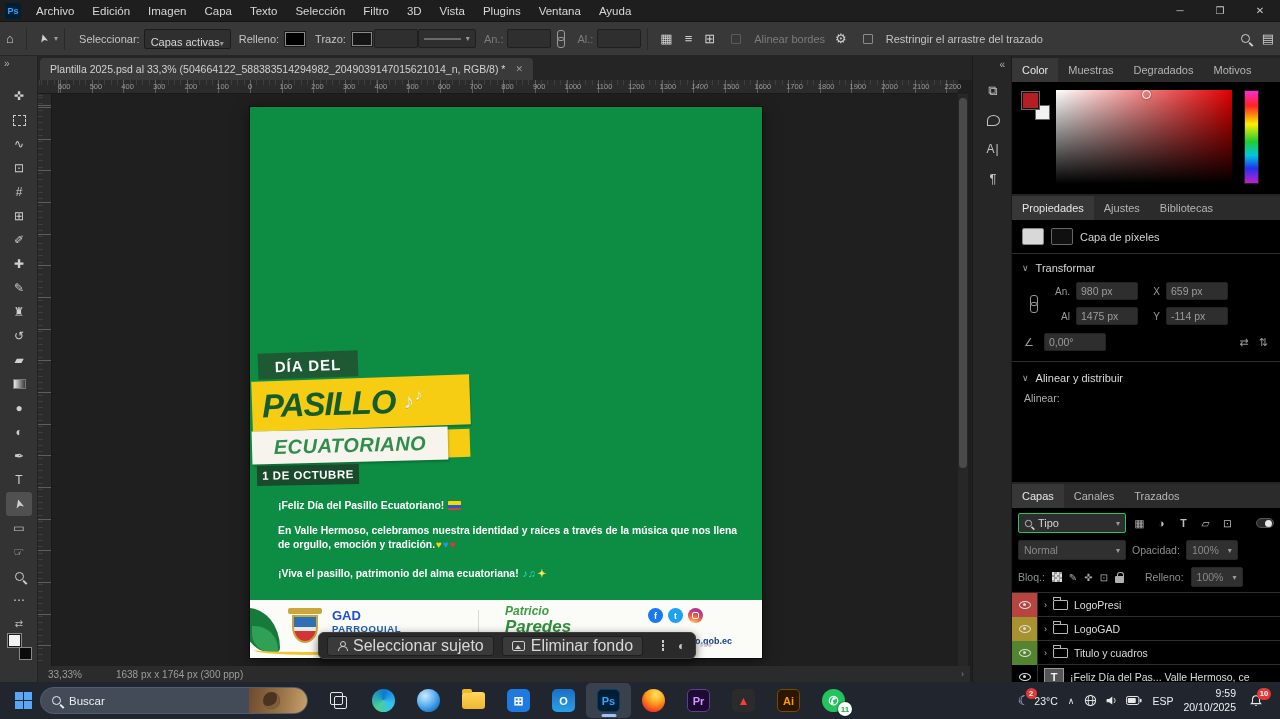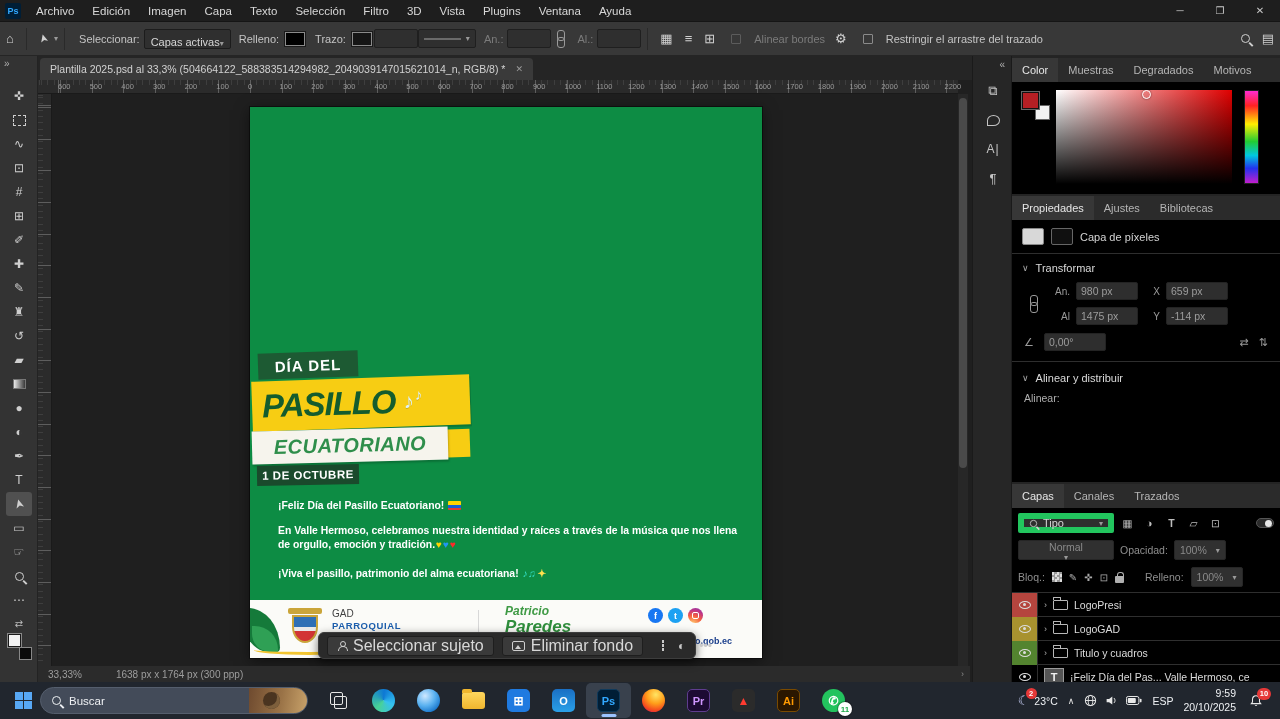--- a/index.html
+++ b/index.html
@@ -91,21 +91,21 @@
   .h-y { color:#ffd400; } .h-b { color:#2196f3; } .h-r { color:#ff2a2a; }
   .notes-tl { color:#35e0c8; margin-left:4px; } .spark { color:#ffe14d; margin-left:2px; }
   .footer { position:absolute; left:0; bottom:0; width:512px; height:58px; background:#fbfbf8; }
   .leaf { position:absolute; left:-6px; top:8px; width:36px; height:44px; background:#157a3a; border-radius:0 90% 10% 70%; }
   .leaf2 { position:absolute; left:2px; top:26px; width:26px; height:26px; background:#2fa055; border-radius:0 90% 0 70%; }
   .squig { position:absolute; left:4px; bottom:3px; width:110px; height:10px; border-bottom:3px solid #f2c530; border-radius:50%; }
   .crest { position:absolute; left:40px; top:8px; width:30px; height:36px; }
   .crest .band { position:absolute; left:-2px; top:0; width:34px; height:6px; background:#caa53a; border-radius:2px; }
   .crest .shield { position:absolute; left:2px; top:7px; width:26px; height:28px; border:2px solid #caa53a; border-radius:0 0 60% 60%/0 0 70% 70%; background:linear-gradient(180deg,#2e6fb5 0 42%,#e8e8e8 42% 58%,#d23535 58%); }
   .gadblk { position:absolute; left:82px; top:9px; }
-  .gad1 { color:#404040; font-weight:400; font-size:10px; line-height:1.05; }
+  .gad1 { color:#1d4ed8; font-weight:700; font-size:13px; line-height:1.05; }
   .gad2 { color:#1d5fae; font-weight:900; font-size:9.5px; letter-spacing:.6px; }
   .swoosh { width:92px; height:7px; border-bottom:2.5px solid #3fae49; border-radius:50%; margin-top:1px; }
   .fdiv { position:absolute; left:228px; top:10px; width:1px; height:36px; background:#d8d8d8; }
   .patblk { position:absolute; left:255px; top:5px; }
   .pat1 { color:#3f9a45; font-style:italic; font-weight:700; font-size:12px; line-height:1.1; }
   .pat2 { color:#2f8e3c; font-style:italic; font-weight:900; font-size:17px; line-height:1.05; }
   .socials { position:absolute; left:398px; top:8px; display:flex; gap:5px; }
   .soc { width:15px; height:15px; border-radius:50%; color:#fff; font-size:9px; font-weight:bold; display:flex; align-items:center; justify-content:center; }
   .soc.fb { background:#1877f2; } .soc.tw { background:#1da1f2; }
   .soc.ig { background:radial-gradient(circle at 30% 110%,#ffd776,#f56040 45%,#c13584 72%,#833ab4); }
@@ -155,27 +155,27 @@
   .sect .chev { color:#a8a8a8; font-size:9px; }
   .tf-grid { display:grid; grid-template-columns:16px 24px 62px 16px 62px; align-items:center; row-gap:7px; column-gap:6px; padding:4px 8px 8px 12px; }
   .tf-lab { font-size:10px; color:#9a9a9a; text-align:right; }
   .tf-field { height:18px; background:#2e2e2e; border:1px solid #232323; border-radius:2px; color:#9c9c9c; font-size:10.5px; display:flex; align-items:center; padding:0 4px; }
   .tf-ico { color:#9a9a9a; font-size:11px; text-align:center; }
   .fliprow { display:flex; align-items:center; gap:10px; padding:0 12px 8px 12px; }
   .hr { height:1px; background:#2e2e2e; margin:2px 0; }
   .alinear-lab { font-size:10.5px; color:#b0b0b0; padding:4px 12px; }
   .p-layers { top:428px; height:254px; }
   .filterrow { display:flex; align-items:center; gap:5px; padding:5px 6px; }
-  .combo { width:96px; height:20px; background:#2e2e2e; border:6px solid #22c55e; border-radius:2px; display:flex; align-items:center; gap:5px; padding:0 5px; font-size:11px; color:#d4d4d4; }
+  .combo { width:108px; height:20px; background:#2e2e2e; border:1px solid #22c55e; border-radius:2px; display:flex; align-items:center; gap:5px; padding:0 5px; font-size:11px; color:#d4d4d4; }
   .fico { width:17px; height:17px; display:flex; align-items:center; justify-content:center; color:#bdbdbd; font-size:10.5px; }
   .toggle { width:18px; height:10px; background:#2b2b2b; border:1px solid #555; border-radius:5px; position:relative; margin-left:auto; }
   .toggle::after { content:""; position:absolute; right:1px; top:1px; width:7px; height:7px; background:#e8e8e8; border-radius:50%; }
   .blendrow { display:flex; align-items:center; gap:6px; padding:2px 6px 4px; }
   .sel-dd { height:20px; background:#303030; border:1px solid #262626; border-radius:2px; display:flex; align-items:center; justify-content:space-between; padding:0 5px; font-size:10.5px; color:#8a8a8a; }
-  .dd-blend { width:96px;flex-direction:column; } .dd-small { width:52px; }
+  .dd-blend { width:108px; } .dd-small { width:52px; }
   .locklab { font-size:10.5px; color:#8f8f8f; }
   .lockrow { display:flex; align-items:center; gap:7px; padding:3px 6px 5px; }
   .lico { color:#aaa; font-size:10px; }
   .checker-sm { width:10px; height:10px; background:repeating-conic-gradient(#999 0% 25%,#ddd 0% 50%) 0 0/5px 5px; display:inline-block; }
   .i-lock { position:relative; width:9px; height:7px; background:#b0b0b0; border-radius:1px; display:inline-block; margin-top:4px; }
   .i-lock::before { content:""; position:absolute; left:1.5px; top:-4px; width:5px; height:4px; border:1.4px solid #b0b0b0; border-bottom:none; border-radius:3px 3px 0 0; }
   .lrows { border-top:1px solid #2e2e2e; }
   .lrow { height:24px; display:flex; align-items:center; gap:6px; border-bottom:1px solid #2f2f2f; padding-right:4px; }
   .eyecell { width:26px; height:24px; display:flex; align-items:center; justify-content:center; border-right:1px solid #2f2f2f; }
   .eye { width:12px; height:8px; border:1.3px solid #dcdcdc; border-radius:50%; position:relative; display:inline-block; }

